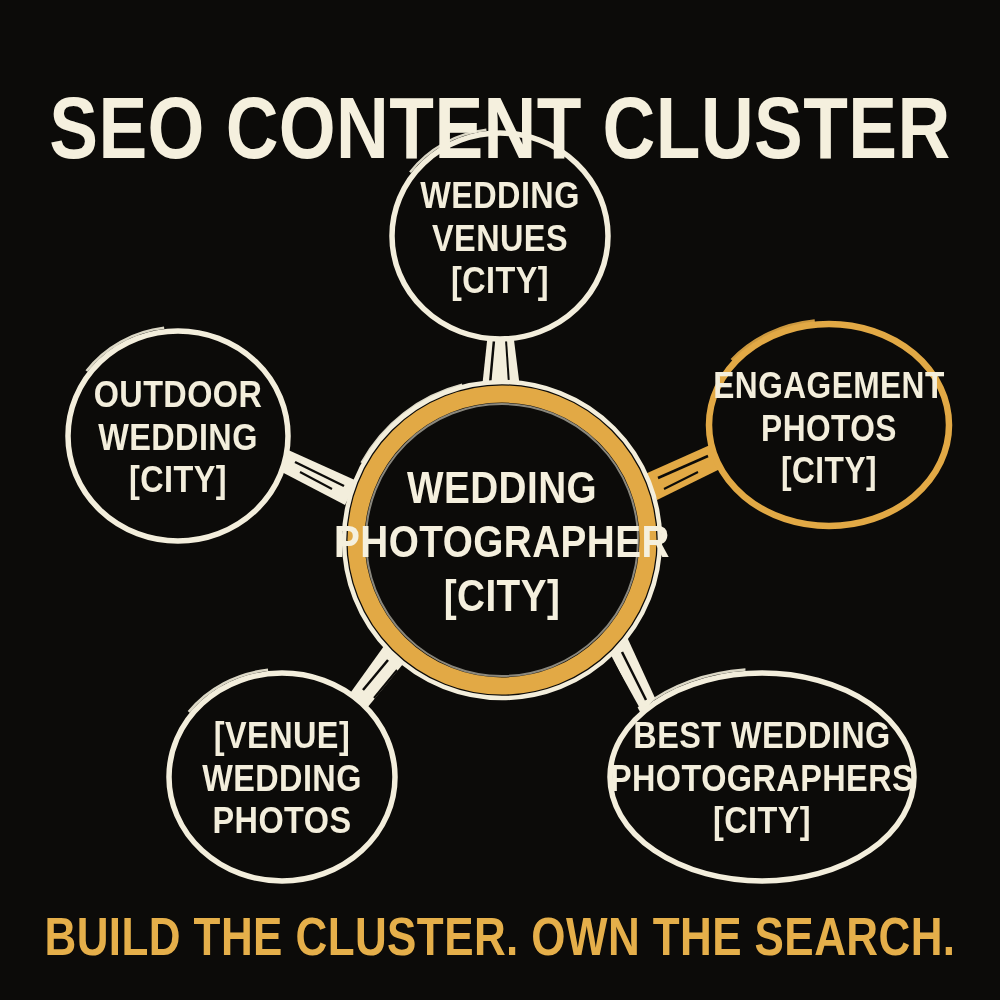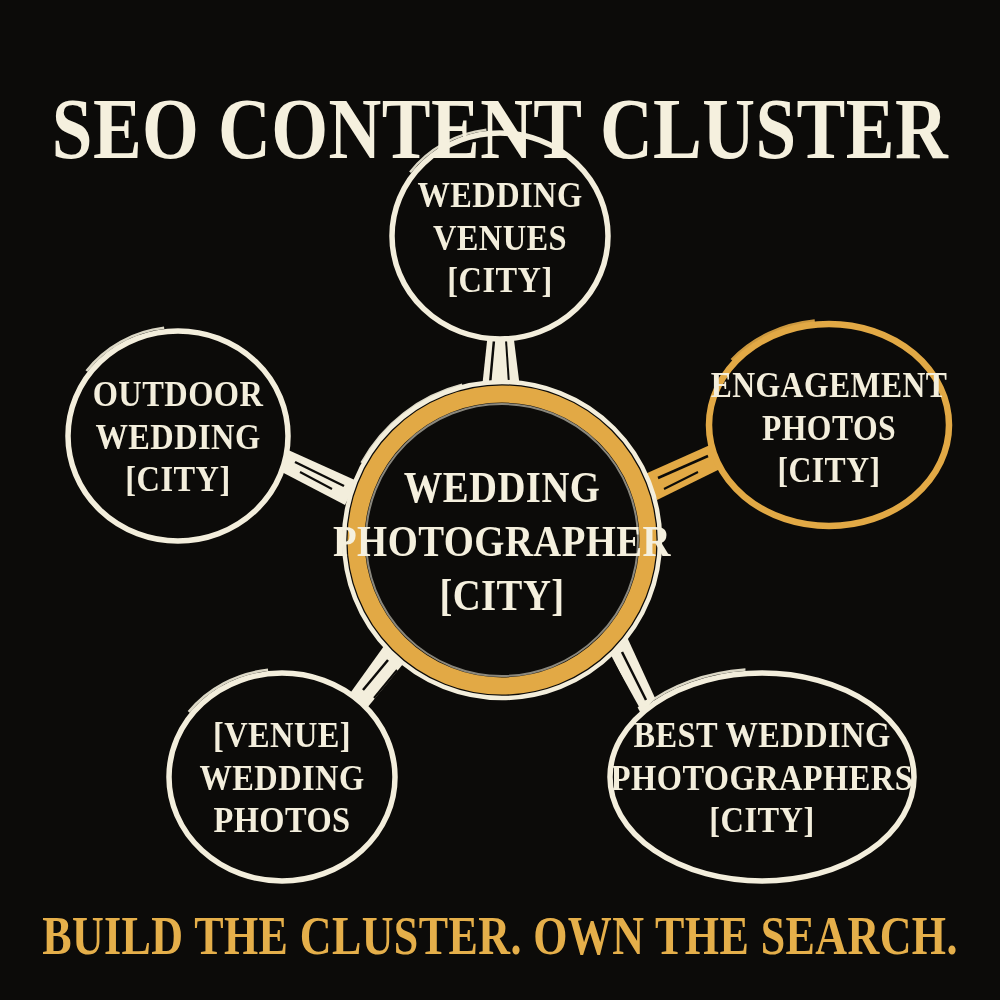--- a/index.html
+++ b/index.html
@@ -8,21 +8,21 @@
     background: #0c0b09;
     width: 1000px;
     height: 1000px;
     overflow: hidden;
   }
   .stage {
     position: relative;
     width: 1000px;
     height: 1000px;
     background: #0c0b09;
-    font-family: Liberation Serif, serif;
+    font-family: Liberation Sans, sans-serif;
   }
   svg.diagram {
     position: absolute;
     left: 0; top: 0;
     width: 1000px; height: 1000px;
   }
   .txt {
     position: absolute;
     text-align: center;
     font-weight: bold;

